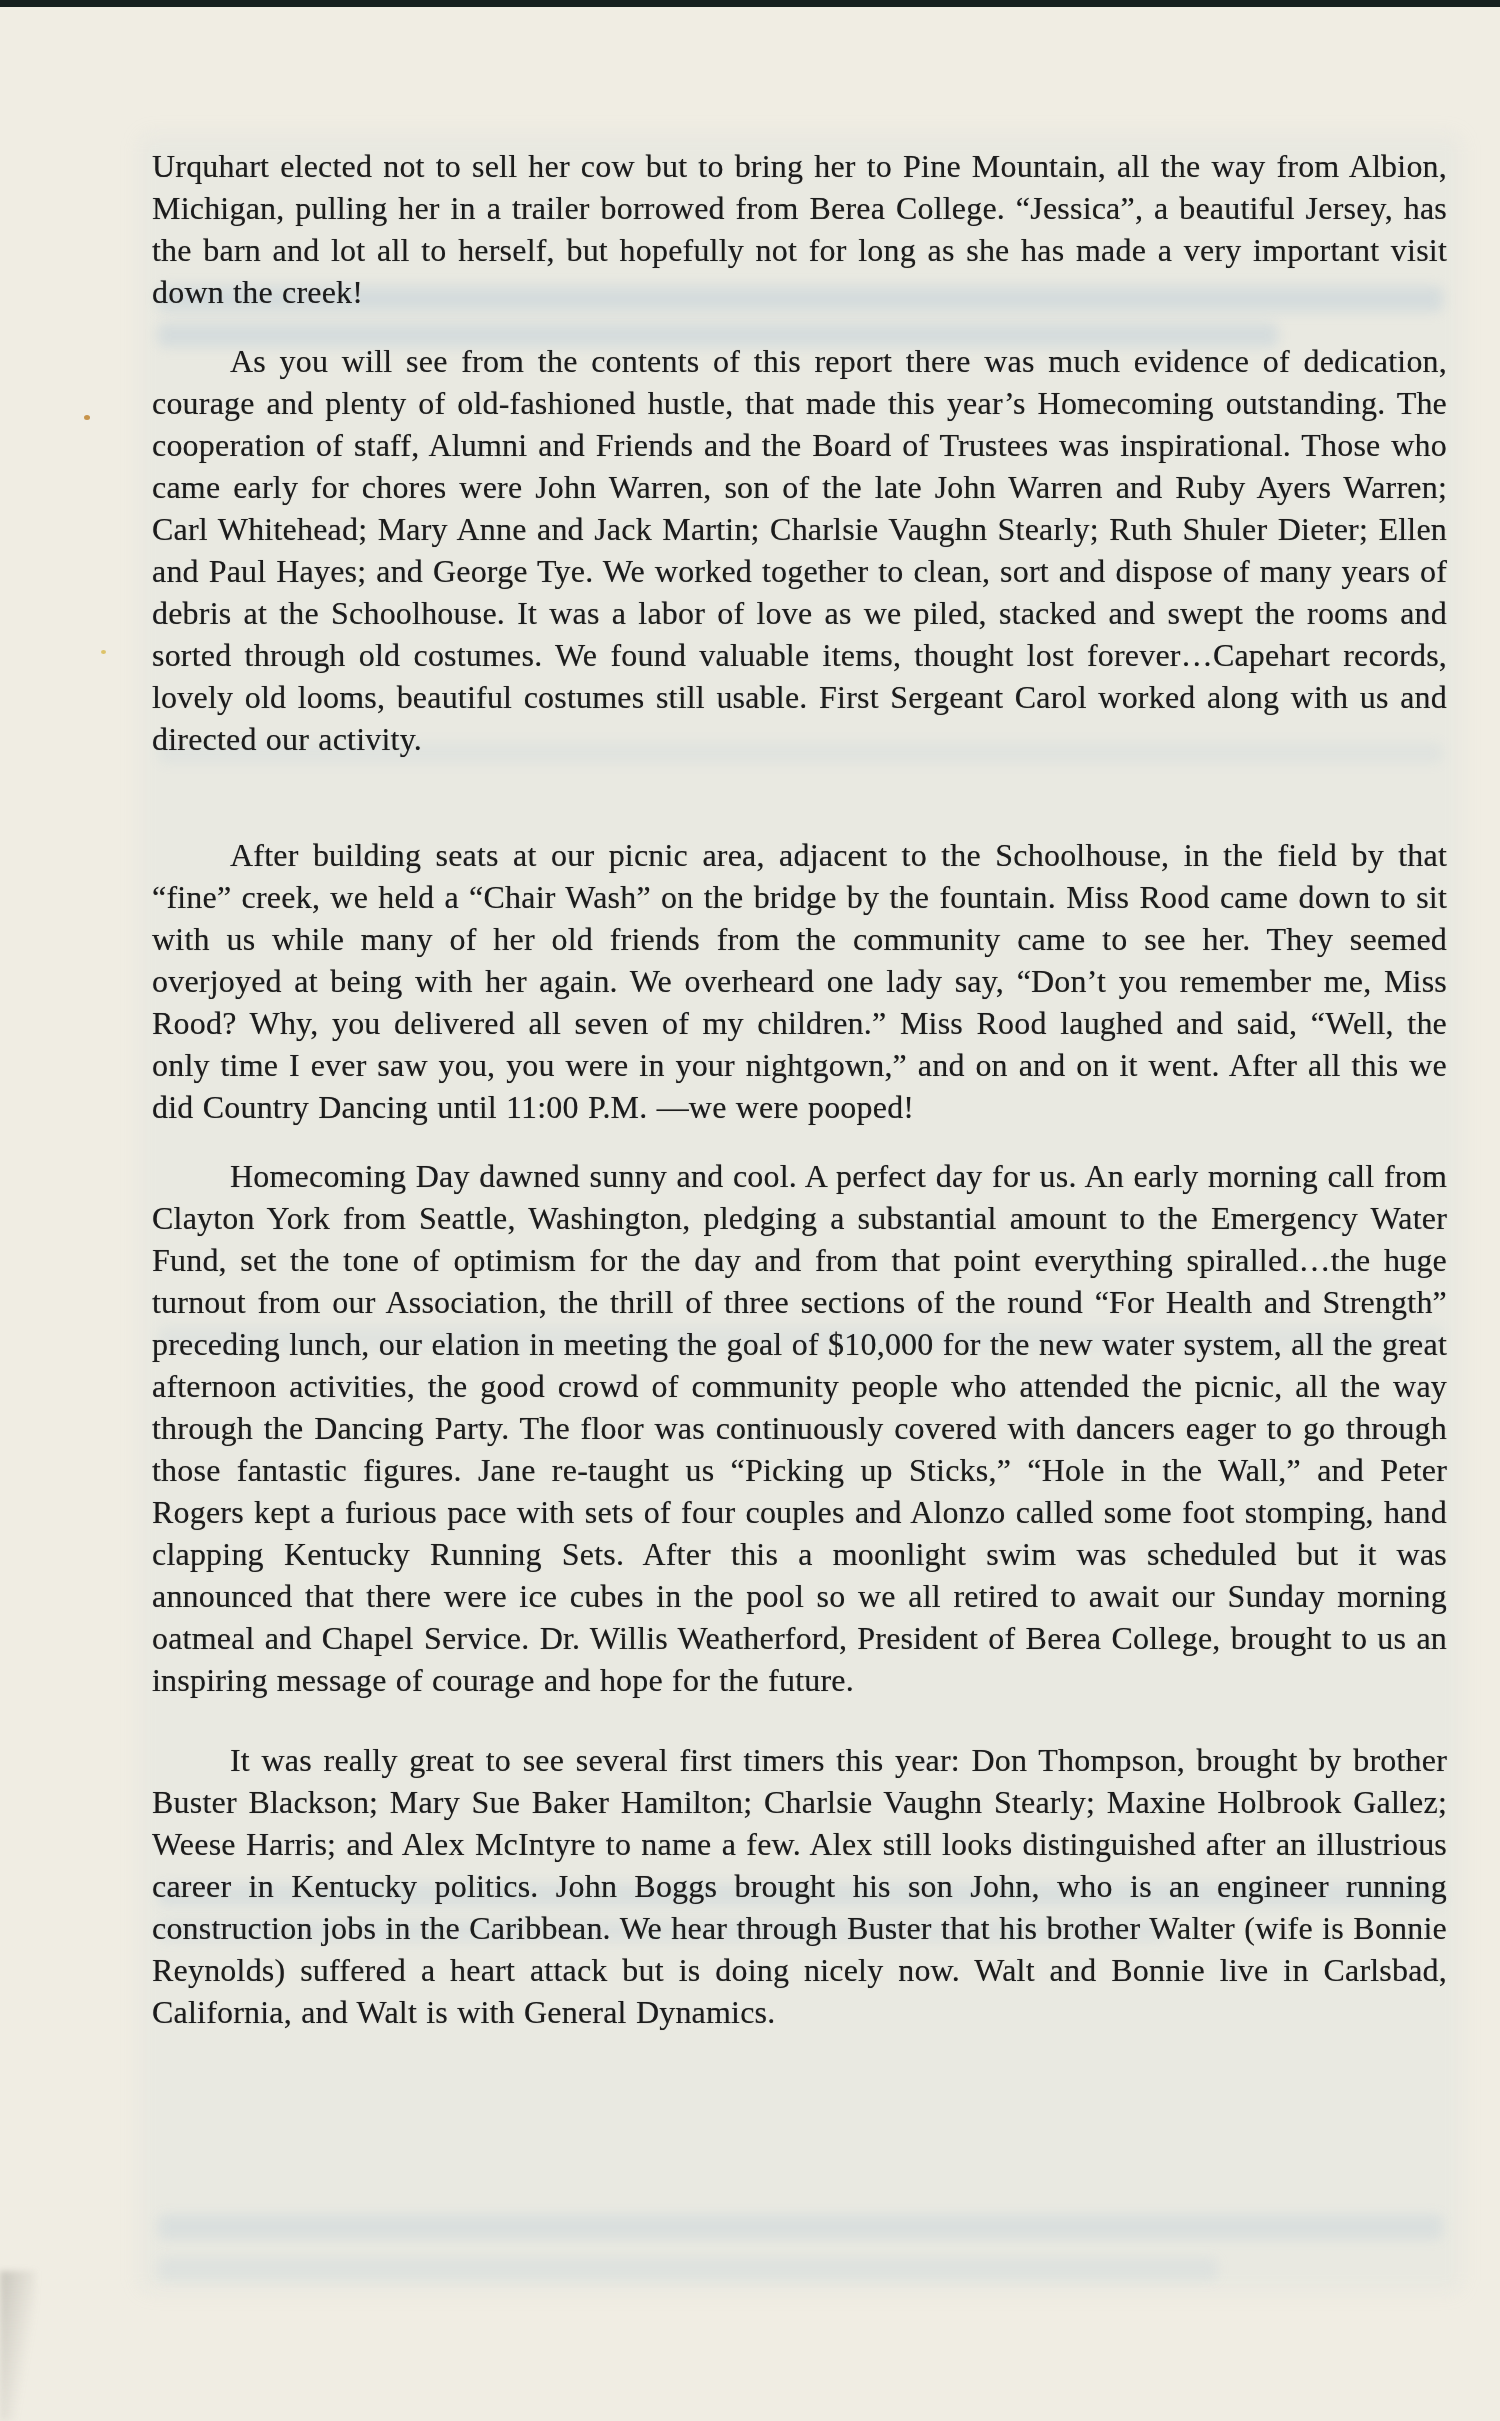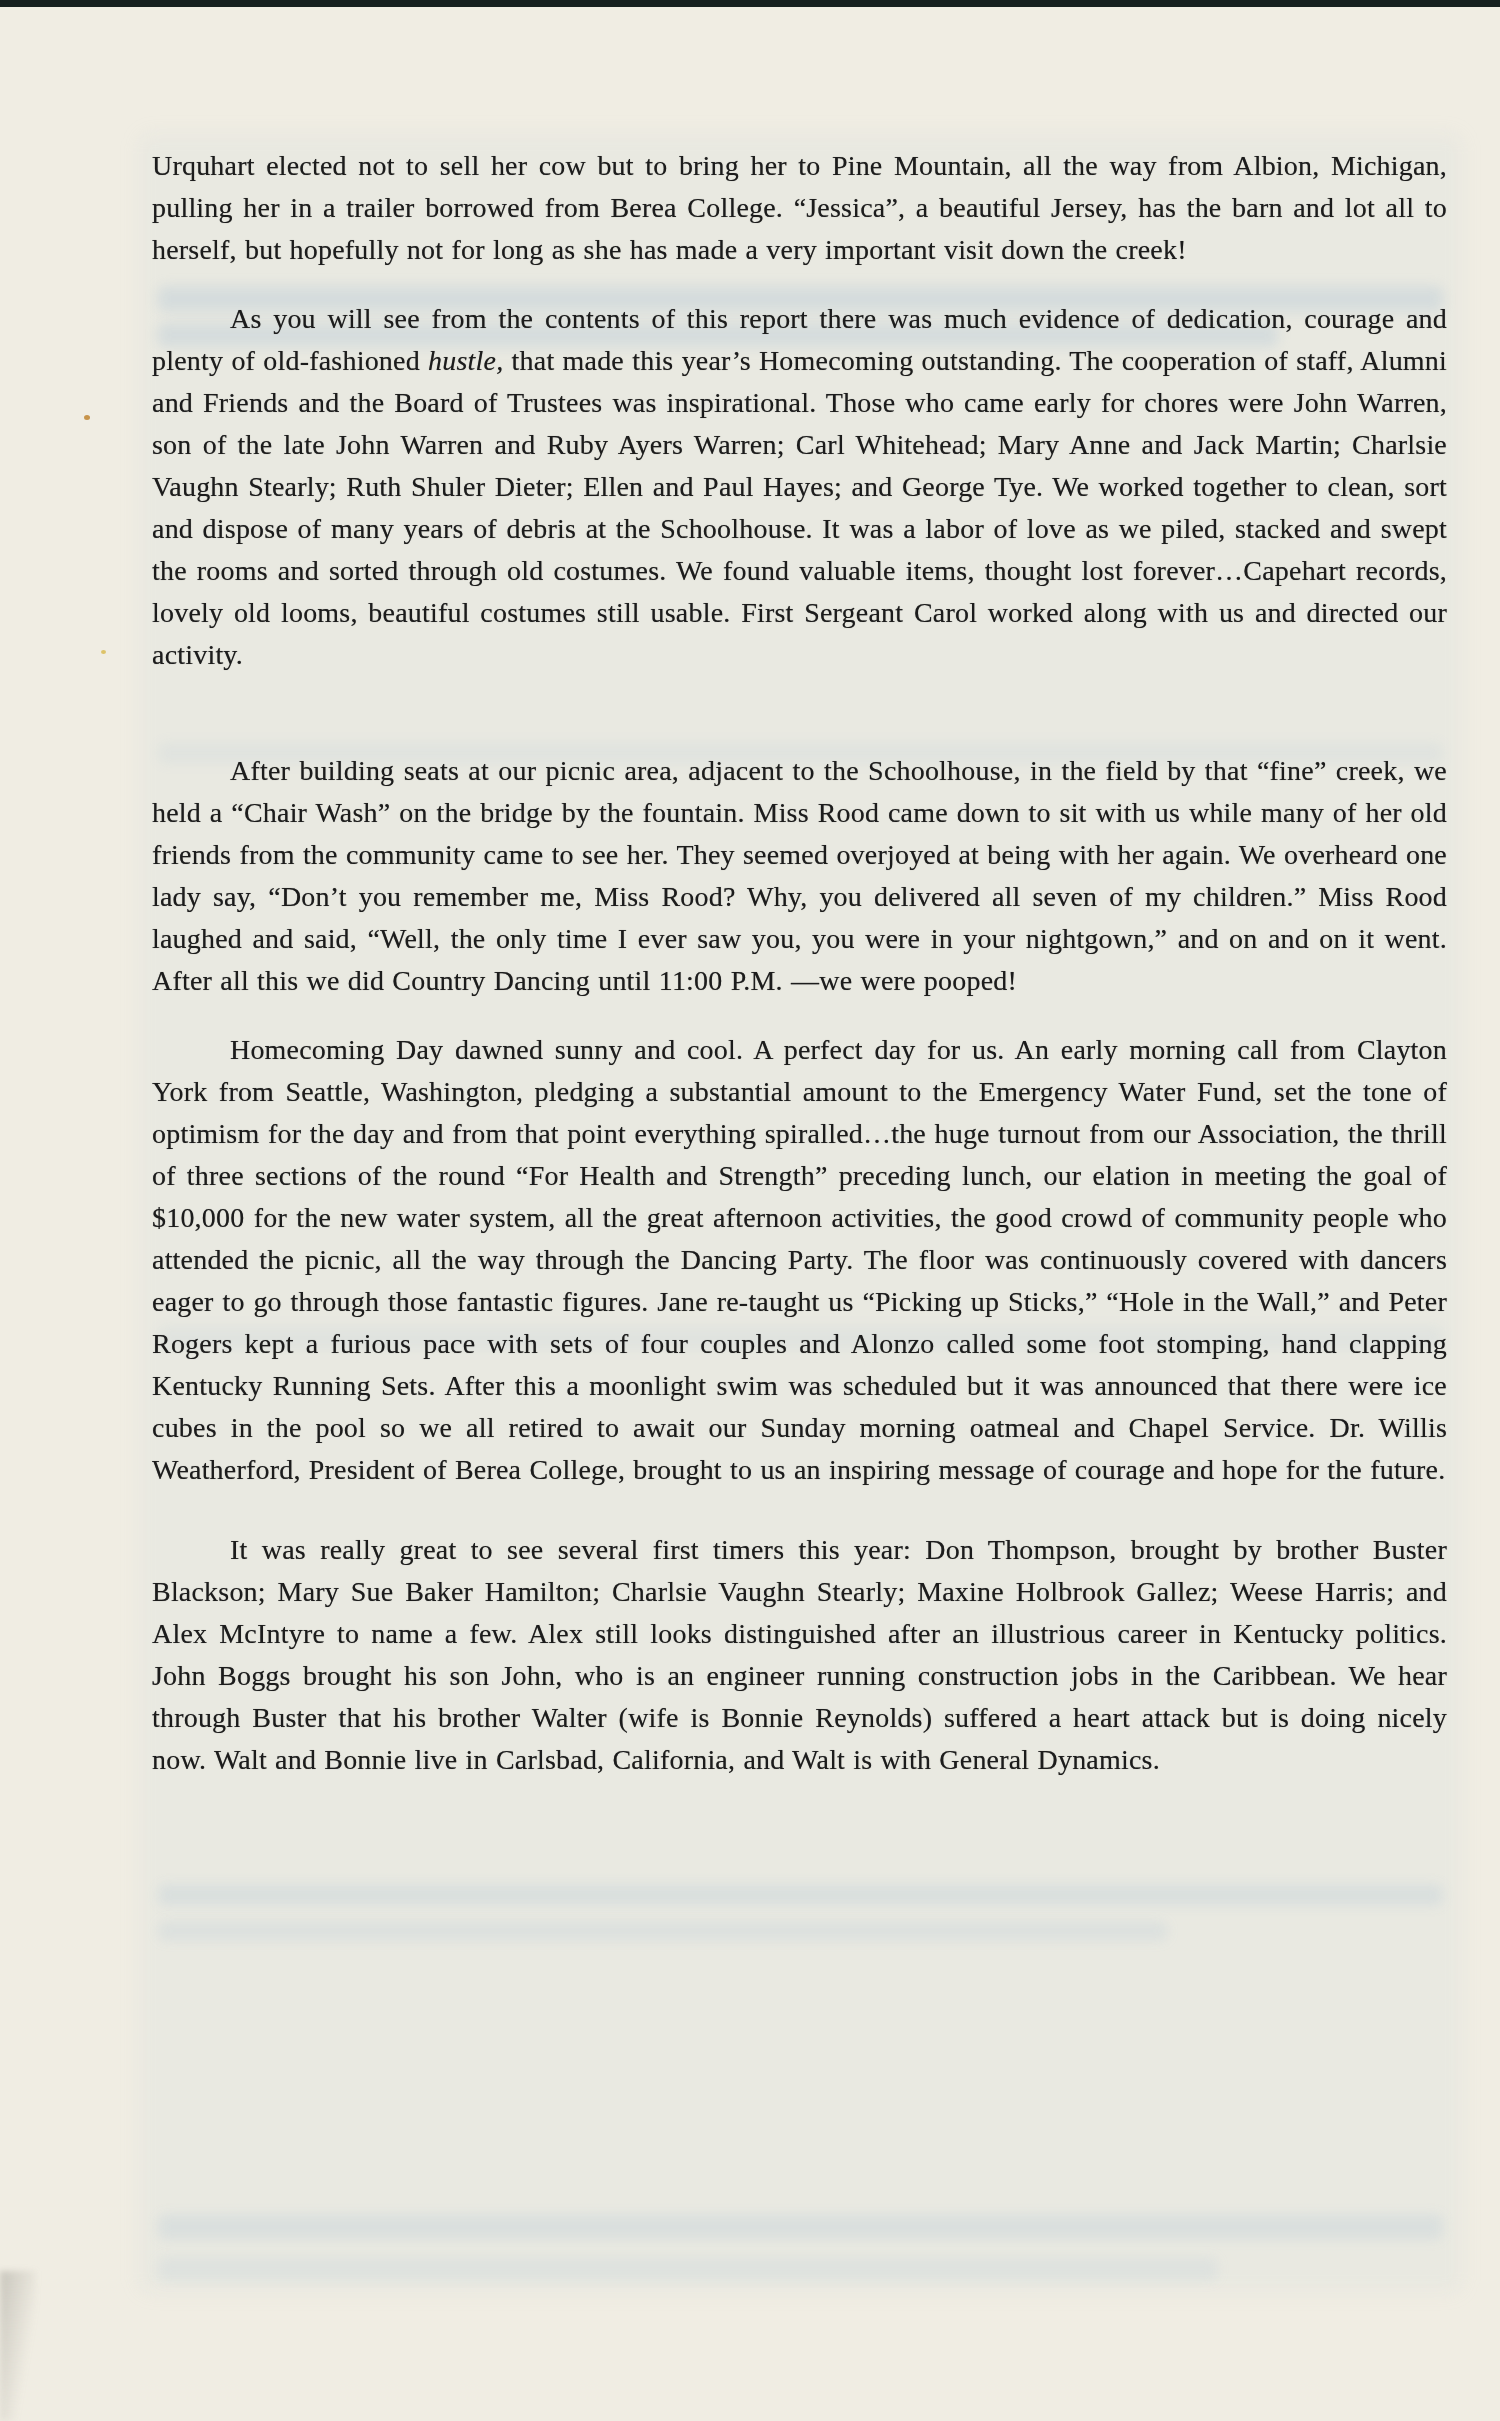--- a/index.html
+++ b/index.html
@@ -45,31 +45,31 @@
 
   .curl {
     position: absolute; left: 0; bottom: 0; width: 36px; height: 150px;
     background: linear-gradient(100deg, rgba(128,126,118,0.35), rgba(128,126,118,0) 70%);
     filter: blur(3px);
   }
 
   .text-block {
     position: absolute; left: 152px; top: 145px; width: 1295px;
     color: var(--ink, #1c1c1c);
-    font-size: 28px; line-height: 42px;
+    font-size: 32px; line-height: 42px;
     text-align: justify; letter-spacing: 0.2px; word-spacing: 1px;
     text-shadow: 0 0 0.7px rgba(25,25,25,0.55);
   }
   .text-block p { margin: 0; }
   .text-block p.indent { text-indent: 78px; }
   .text-block p + p { margin-top: 27px; }
   .text-block p:nth-child(3) { margin-top: 74px; }
   .text-block p:nth-child(4) { }
   .text-block p:nth-child(5) { margin-top: 38px; }
-  .it { font-style: italic; }
+  .it { }
   .bd { font-weight: normal; }
 </style>
 </head>
 <body style="--paper: #f0ede3; --ink: #1c1c1c; --strip: #16201f;">
 
 <div class="scanner-strip"></div>
 <div class="tint"></div>
 
 <div class="ghost g1"></div>
 <div class="ghost g2"></div>

